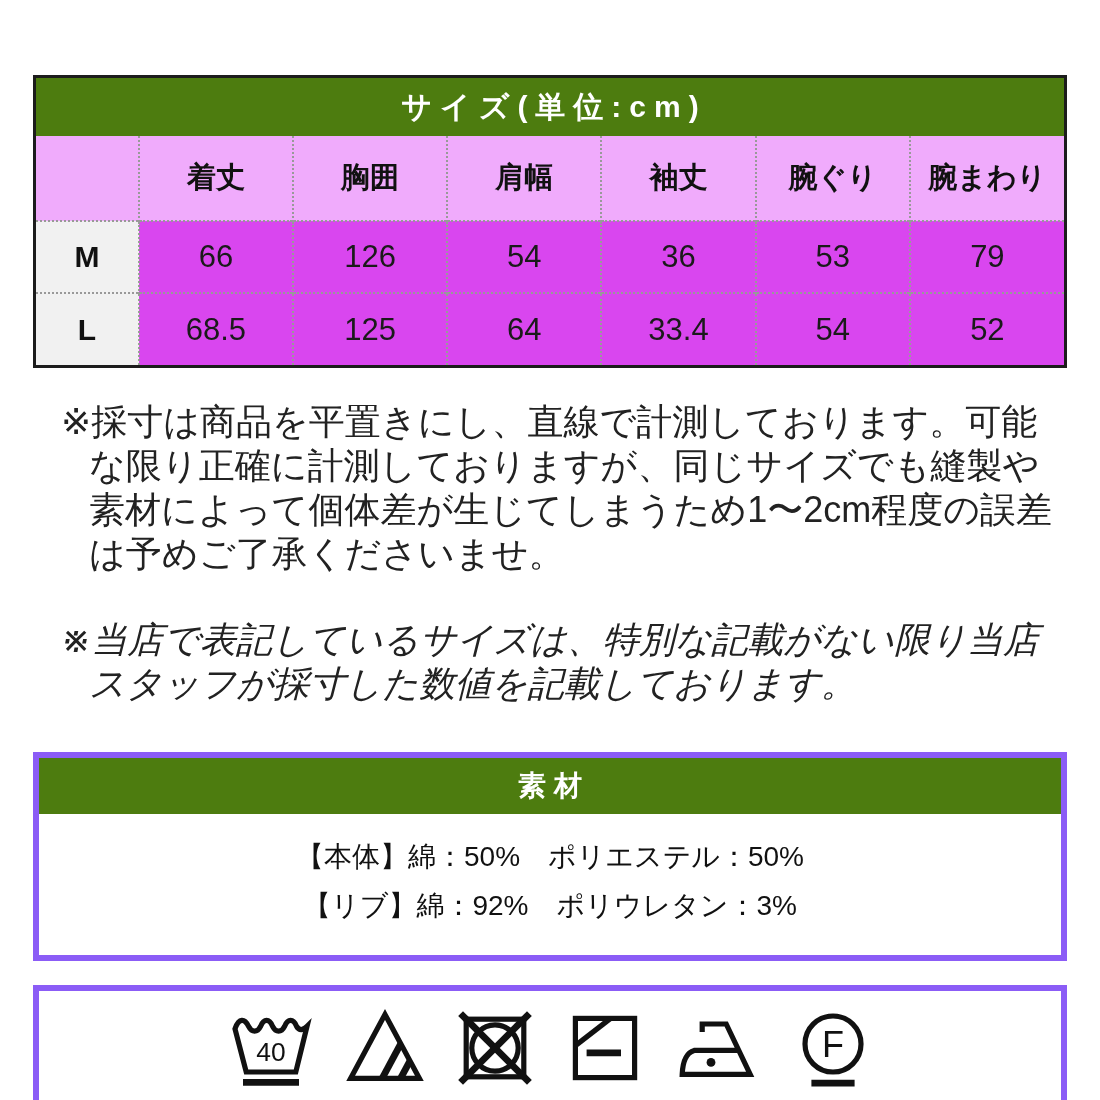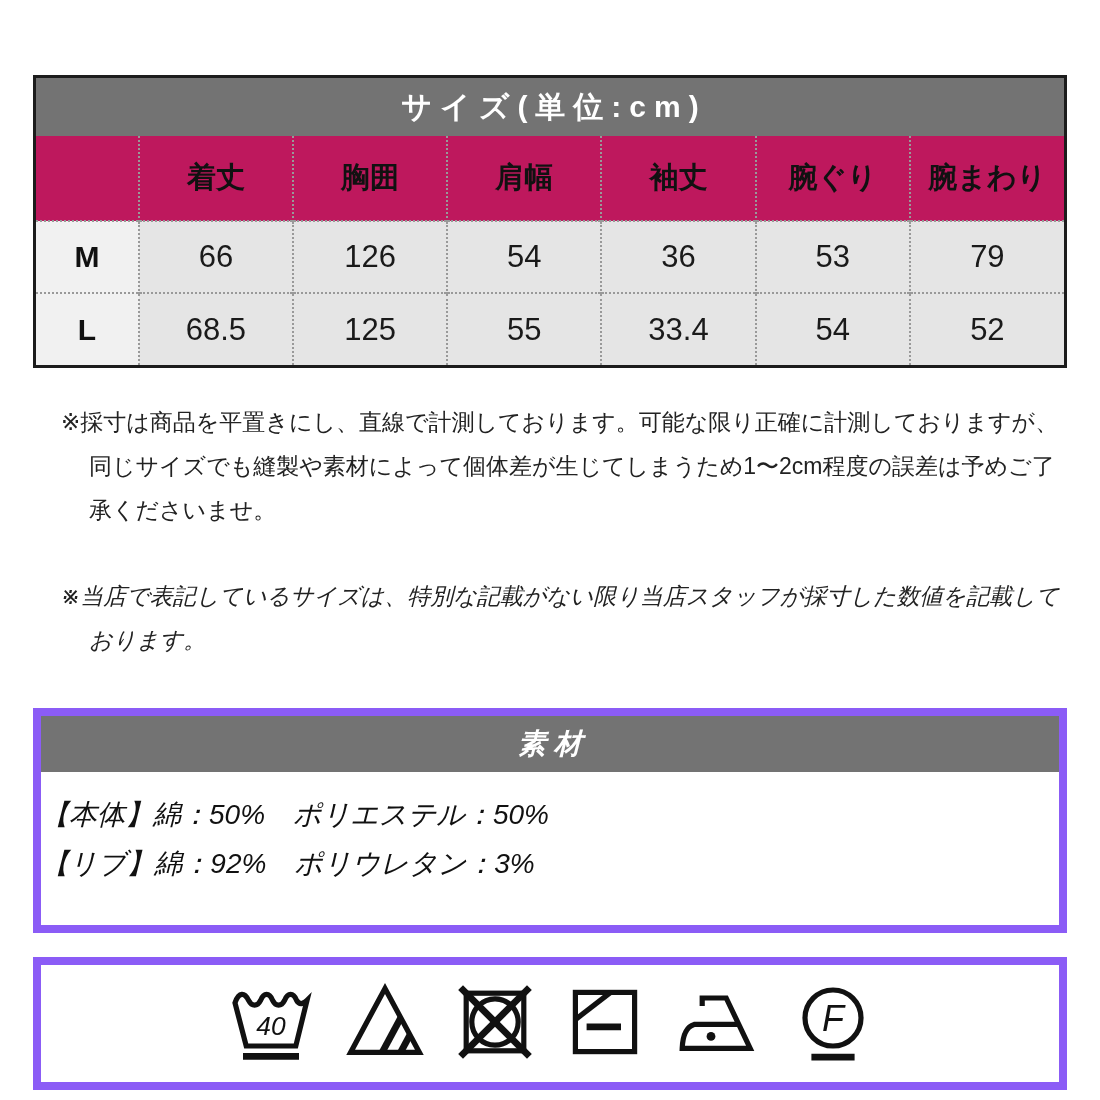--- a/index.html
+++ b/index.html
@@ -11,21 +11,21 @@
   }
   .sheet {
     width: 1100px;
     height: 1100px;
     box-sizing: border-box;
     padding: 75px 33px 0 33px;
     overflow: hidden;
   }
   
   .bar {
-    background: #737373;
+    background: #4d7c0f;
     color: #ffffff;
     display: flex;
     align-items: center;
     justify-content: center;
     font-weight: bold;
   }
   
   .size-box {
     border: 3px solid #1c1c1c;
   }
@@ -46,64 +46,64 @@
     border-left: 2px dotted #999999;
     border-top: 2px dotted #999999;
     padding: 0;
   }
   table.size-table tr > *:first-child { border-left: none; }
   table.size-table tr.head-row > * { border-top: none; }
   table.size-table col.c-label { width: 10%; }
   table.size-table col.c-meas  { width: 15%; }
   tr.head-row { height: 85px; }
   tr.head-row th {
-    background: #be185d;
+    background: #f0abfc;
     font-size: 29px;
     font-weight: bold;
     color: #111;
   }
   tr.data-row { height: 72px; }
   tr.data-row th {
     background: #f1f1f1;
     font-size: 30px;
     font-weight: bold;
     color: #111;
   }
   tr.data-row td {
-    background: #e5e5e5;
+    background: #d946ef;
     font-size: 31px;
     font-weight: 400;
     color: #1a1a1a;
   }
   
   .note {
     margin: 32px 0 0 28px;
     max-width: 985px;
-    font-size: 23px;
+    font-size: 36px;
     line-height: 44px;
     color: #222222;
     padding-left: 28px;
     text-indent: -28px;
   }
   .note + .note { margin-top: 42px; font-style: italic; }
   
   .panel {
-    border: 8px solid #8b5cf6;
-    font-style: italic;
+    border: 6px solid #8b5cf6;
   }
   .panel-material { margin-top: 46px; }
   .panel-laundry  { margin-top: 24px; }
   .panel .bar {
     height: 56px;
     font-size: 28px;
     letter-spacing: 8px;
     padding-left: 8px;
   }
   .material-body {
-    padding: 14px 0 32px 0;
+    padding: 14px 0 20px 0;
+    text-align: center;
   }
   .material-body p {
     margin: 9px 0;
     font-size: 28px;
     line-height: 40px;
     color: #111111;
   }
   .laundry-body {
     padding: 17px 0 20px 0;
     display: flex;
@@ -159,21 +159,21 @@
         <td>126</td>
         <td>54</td>
         <td>36</td>
         <td>53</td>
         <td>79</td>
       </tr>
       <tr class="data-row">
         <th>L</th>
         <td>68.5</td>
         <td>125</td>
-        <td>55</td>
+        <td>64</td>
         <td>33.4</td>
         <td>54</td>
         <td>52</td>
       </tr>
       </tbody>
     </table>
   </section>
 
   <p class="note"><span>※</span><span>採寸は商品を平置きにし、直線で計測しております。可能な限り正確に計測しておりますが、同じサイズでも縫製や素材によって個体差が生じてしまうため1〜2cm程度の誤差は予めご了承くださいませ。</span></p>
 

